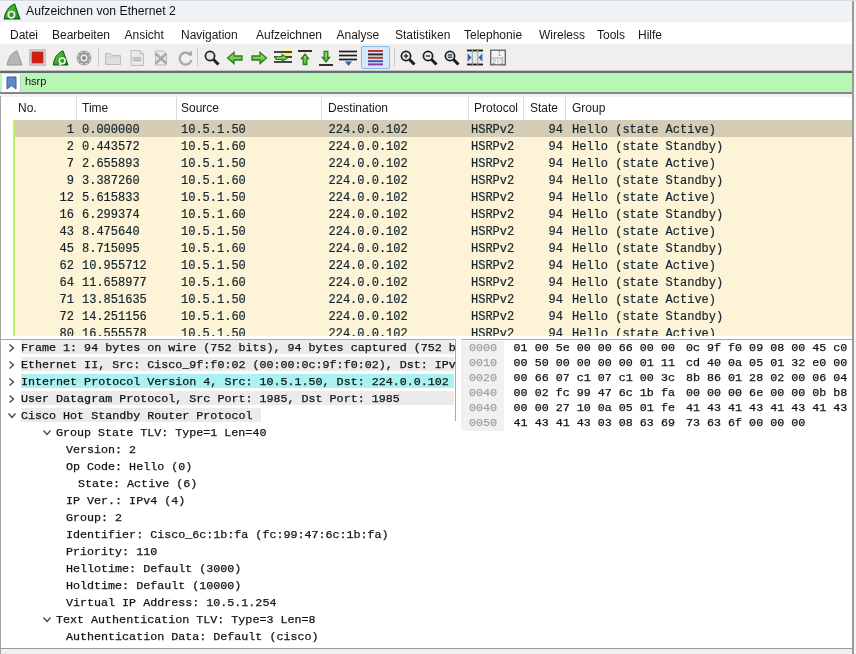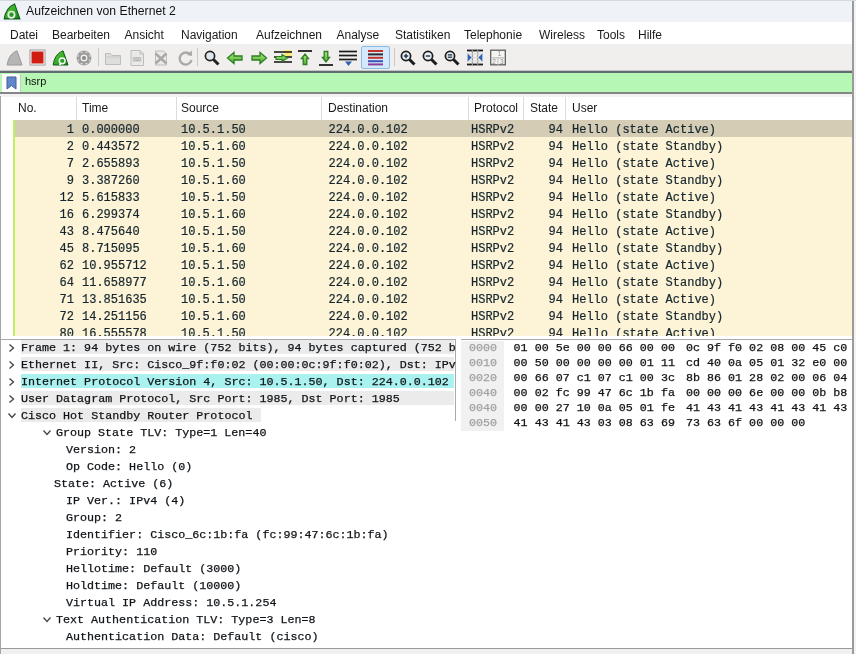--- a/index.html
+++ b/index.html
@@ -257,21 +257,21 @@
 </div>
 <div id="gapstrip"></div>
 <div id="plist">
 <div id="phead">
 <span class="hc" style="left:5px">No.</span>
 <span class="hc" style="left:69px">Time</span>
 <span class="hc" style="left:168px">Source</span>
 <span class="hc" style="left:315px">Destination</span>
 <span class="hc" style="left:461px">Protocol</span>
 <span class="hc" style="left:517px;width:33.5px;overflow:hidden;display:inline-block;white-space:nowrap">State</span>
-<span class="hc" style="left:559px">User</span>
+<span class="hc" style="left:559px">Group</span>
 <div class="hsep" style="left:63px"></div>
 <div class="hsep" style="left:163px"></div>
 <div class="hsep" style="left:308px"></div>
 <div class="hsep" style="left:455px"></div>
 <div class="hsep" style="left:510px"></div>
 <div class="hsep" style="left:552px"></div>
 </div>
 <div class="prow sel" style="top:23px">
       <span class="c-no">1</span>
       <span class="c-time">0.000000</span>
@@ -446,21 +446,21 @@
     </span>
     <span class="dtxt" style="left:56px">Group State TLV: Type=1 Len=40</span>
   </div>
 <div class="drow" style="top:443.3px">
     <span class="dtxt" style="left:66px">Version: 2</span>
   </div>
 <div class="drow" style="top:460.3px">
     <span class="dtxt" style="left:66px">Op Code: Hello (0)</span>
   </div>
 <div class="drow" style="top:477.3px">
-    <span class="dtxt" style="left:54px">State: Active (6)</span>
+    <span class="dtxt" style="left:78px">State: Active (6)</span>
   </div>
 <div class="drow" style="top:494.3px">
     <span class="dtxt" style="left:66px">IP Ver.: IPv4 (4)</span>
   </div>
 <div class="drow" style="top:511.3px">
     <span class="dtxt" style="left:66px">Group: 2</span>
   </div>
 <div class="drow" style="top:528.3px">
     <span class="dtxt" style="left:66px">Identifier: Cisco_6c:1b:fa (fc:99:47:6c:1b:fa)</span>
   </div>
@@ -486,21 +486,21 @@
   </div>
 <div class="drow" style="top:630.3px">
     <span class="dtxt" style="left:66px">Authentication Data: Default (cisco)</span>
   </div>
 <div id="hpane">
     <div id="hoffcol"></div>
   </div>
 <div class="hrow" style="top:340.0px">
     <span class="hoff">0000</span>
     <span class="hg" style="left:52.6px">01 00 5e 00 00 66 00 00</span>
-    <span class="hg" style="left:225px">0c 9f f0 02 08 00 45 c0</span>
+    <span class="hg" style="left:225px">0c 9f f0 09 08 00 45 c0</span>
   </div>
 <div class="hrow" style="top:355.0px">
     <span class="hoff">0010</span>
     <span class="hg" style="left:52.6px">00 50 00 00 00 00 01 11</span>
     <span class="hg" style="left:225px">cd 40 0a 05 01 32 e0 00</span>
   </div>
 <div class="hrow" style="top:370.0px">
     <span class="hoff">0020</span>
     <span class="hg" style="left:52.6px">00 66 07 c1 07 c1 00 3c</span>
     <span class="hg" style="left:225px">8b 86 01 28 02 00 06 04</span>

